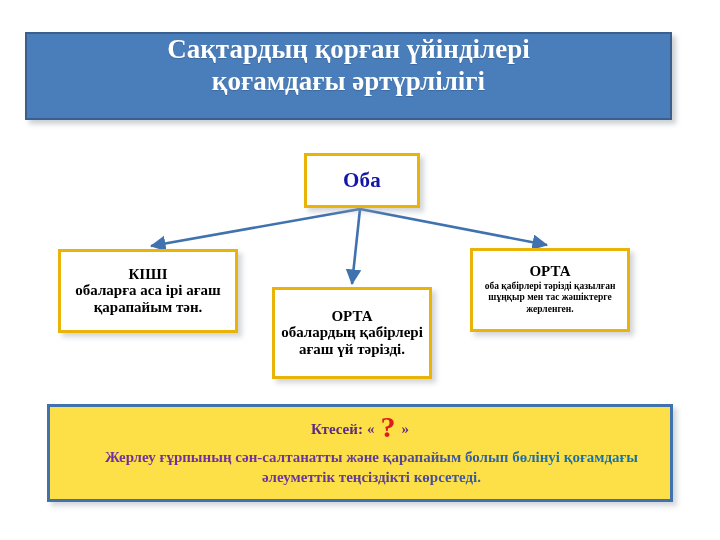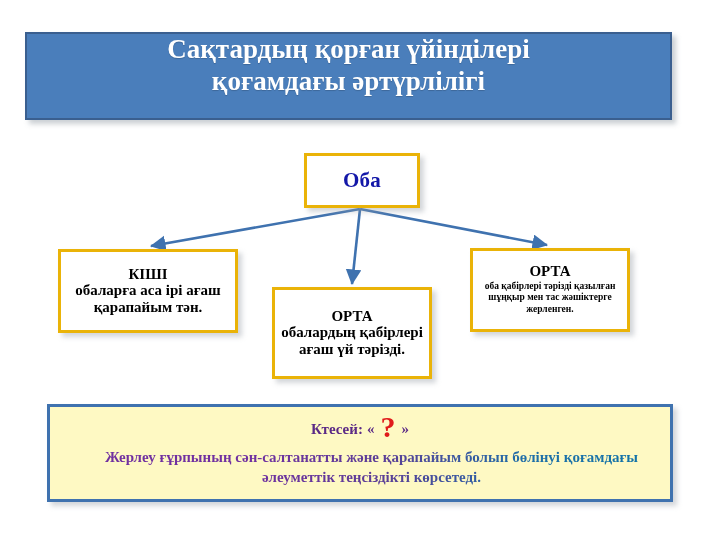--- a/index.html
+++ b/index.html
@@ -149,21 +149,21 @@
     margin-top: 1px;
   }
 
   
   #conclusion-panel {
     position: absolute;
     left: 47px;
     top: 404px;
     width: 626px;
     height: 98px;
-    background: #fef9c3;
+    background: #fde047;
     border: 3px solid #3F72AF;
     box-sizing: border-box;
     box-shadow: 4px 4px 5px rgba(150,158,168,0.42);
     display: flex;
     flex-direction: column;
     align-items: center;
     justify-content: center;
   }
   #conclusion-panel .quote-line {
     display: flex;

